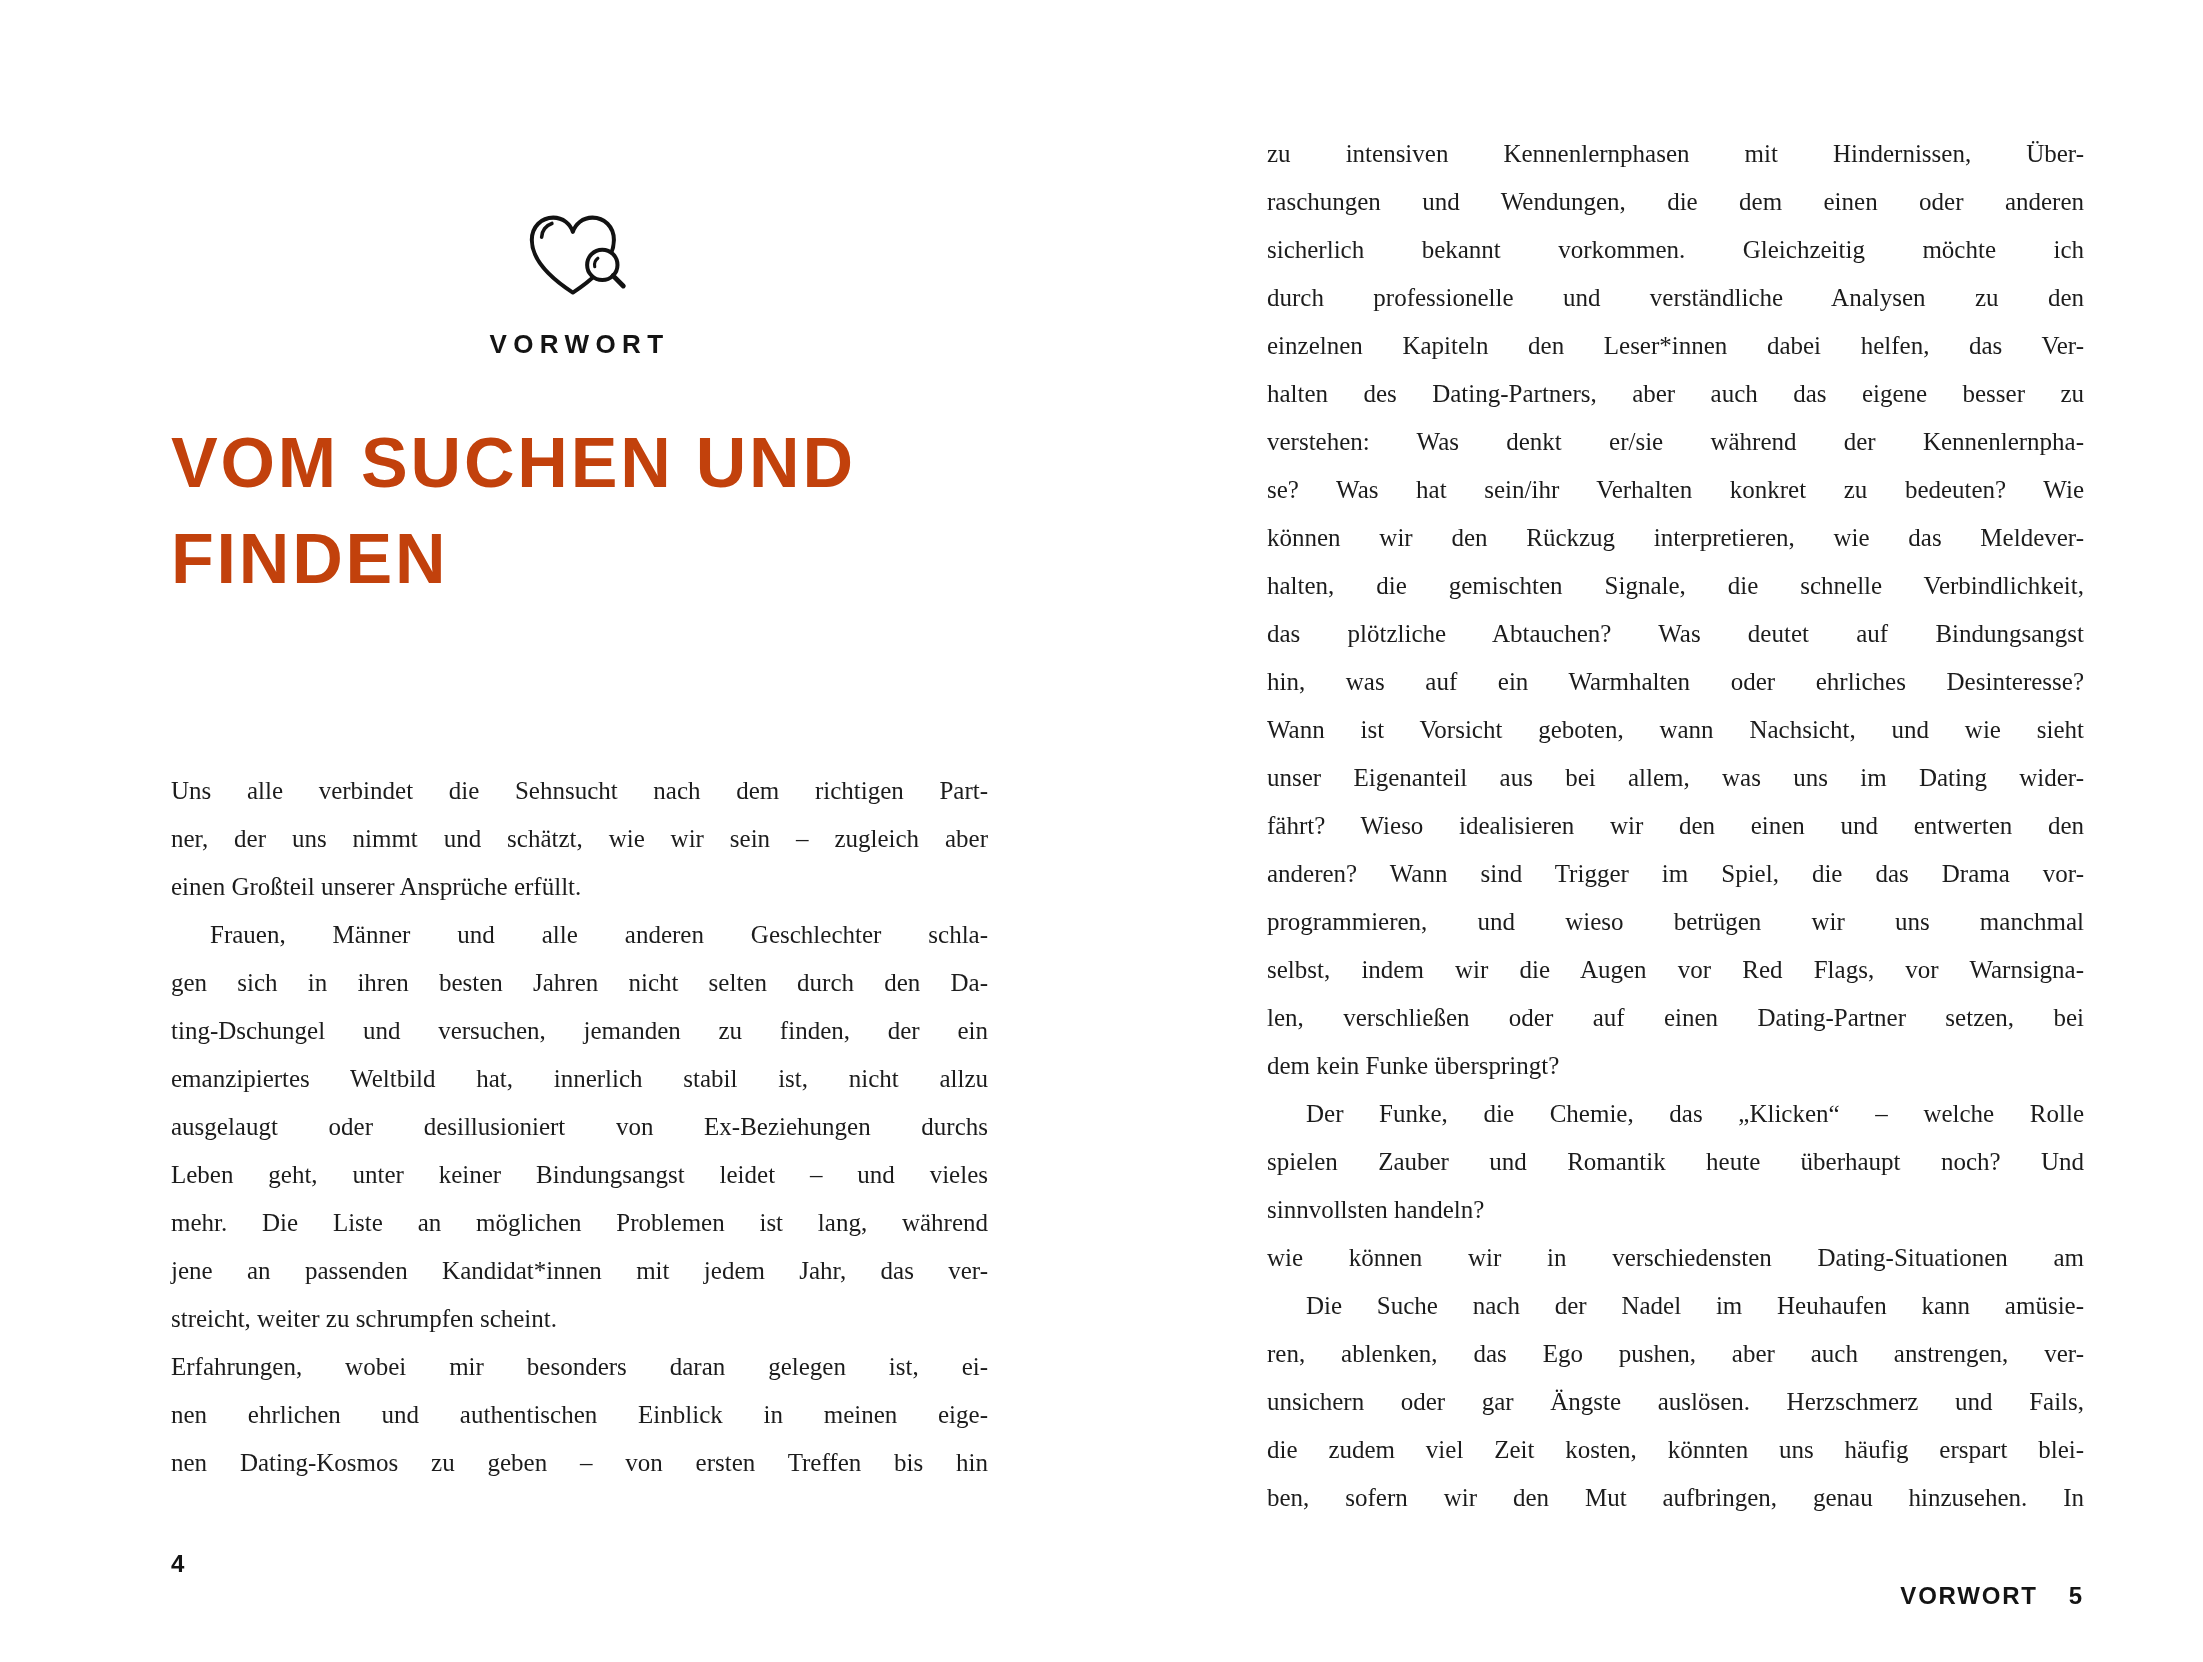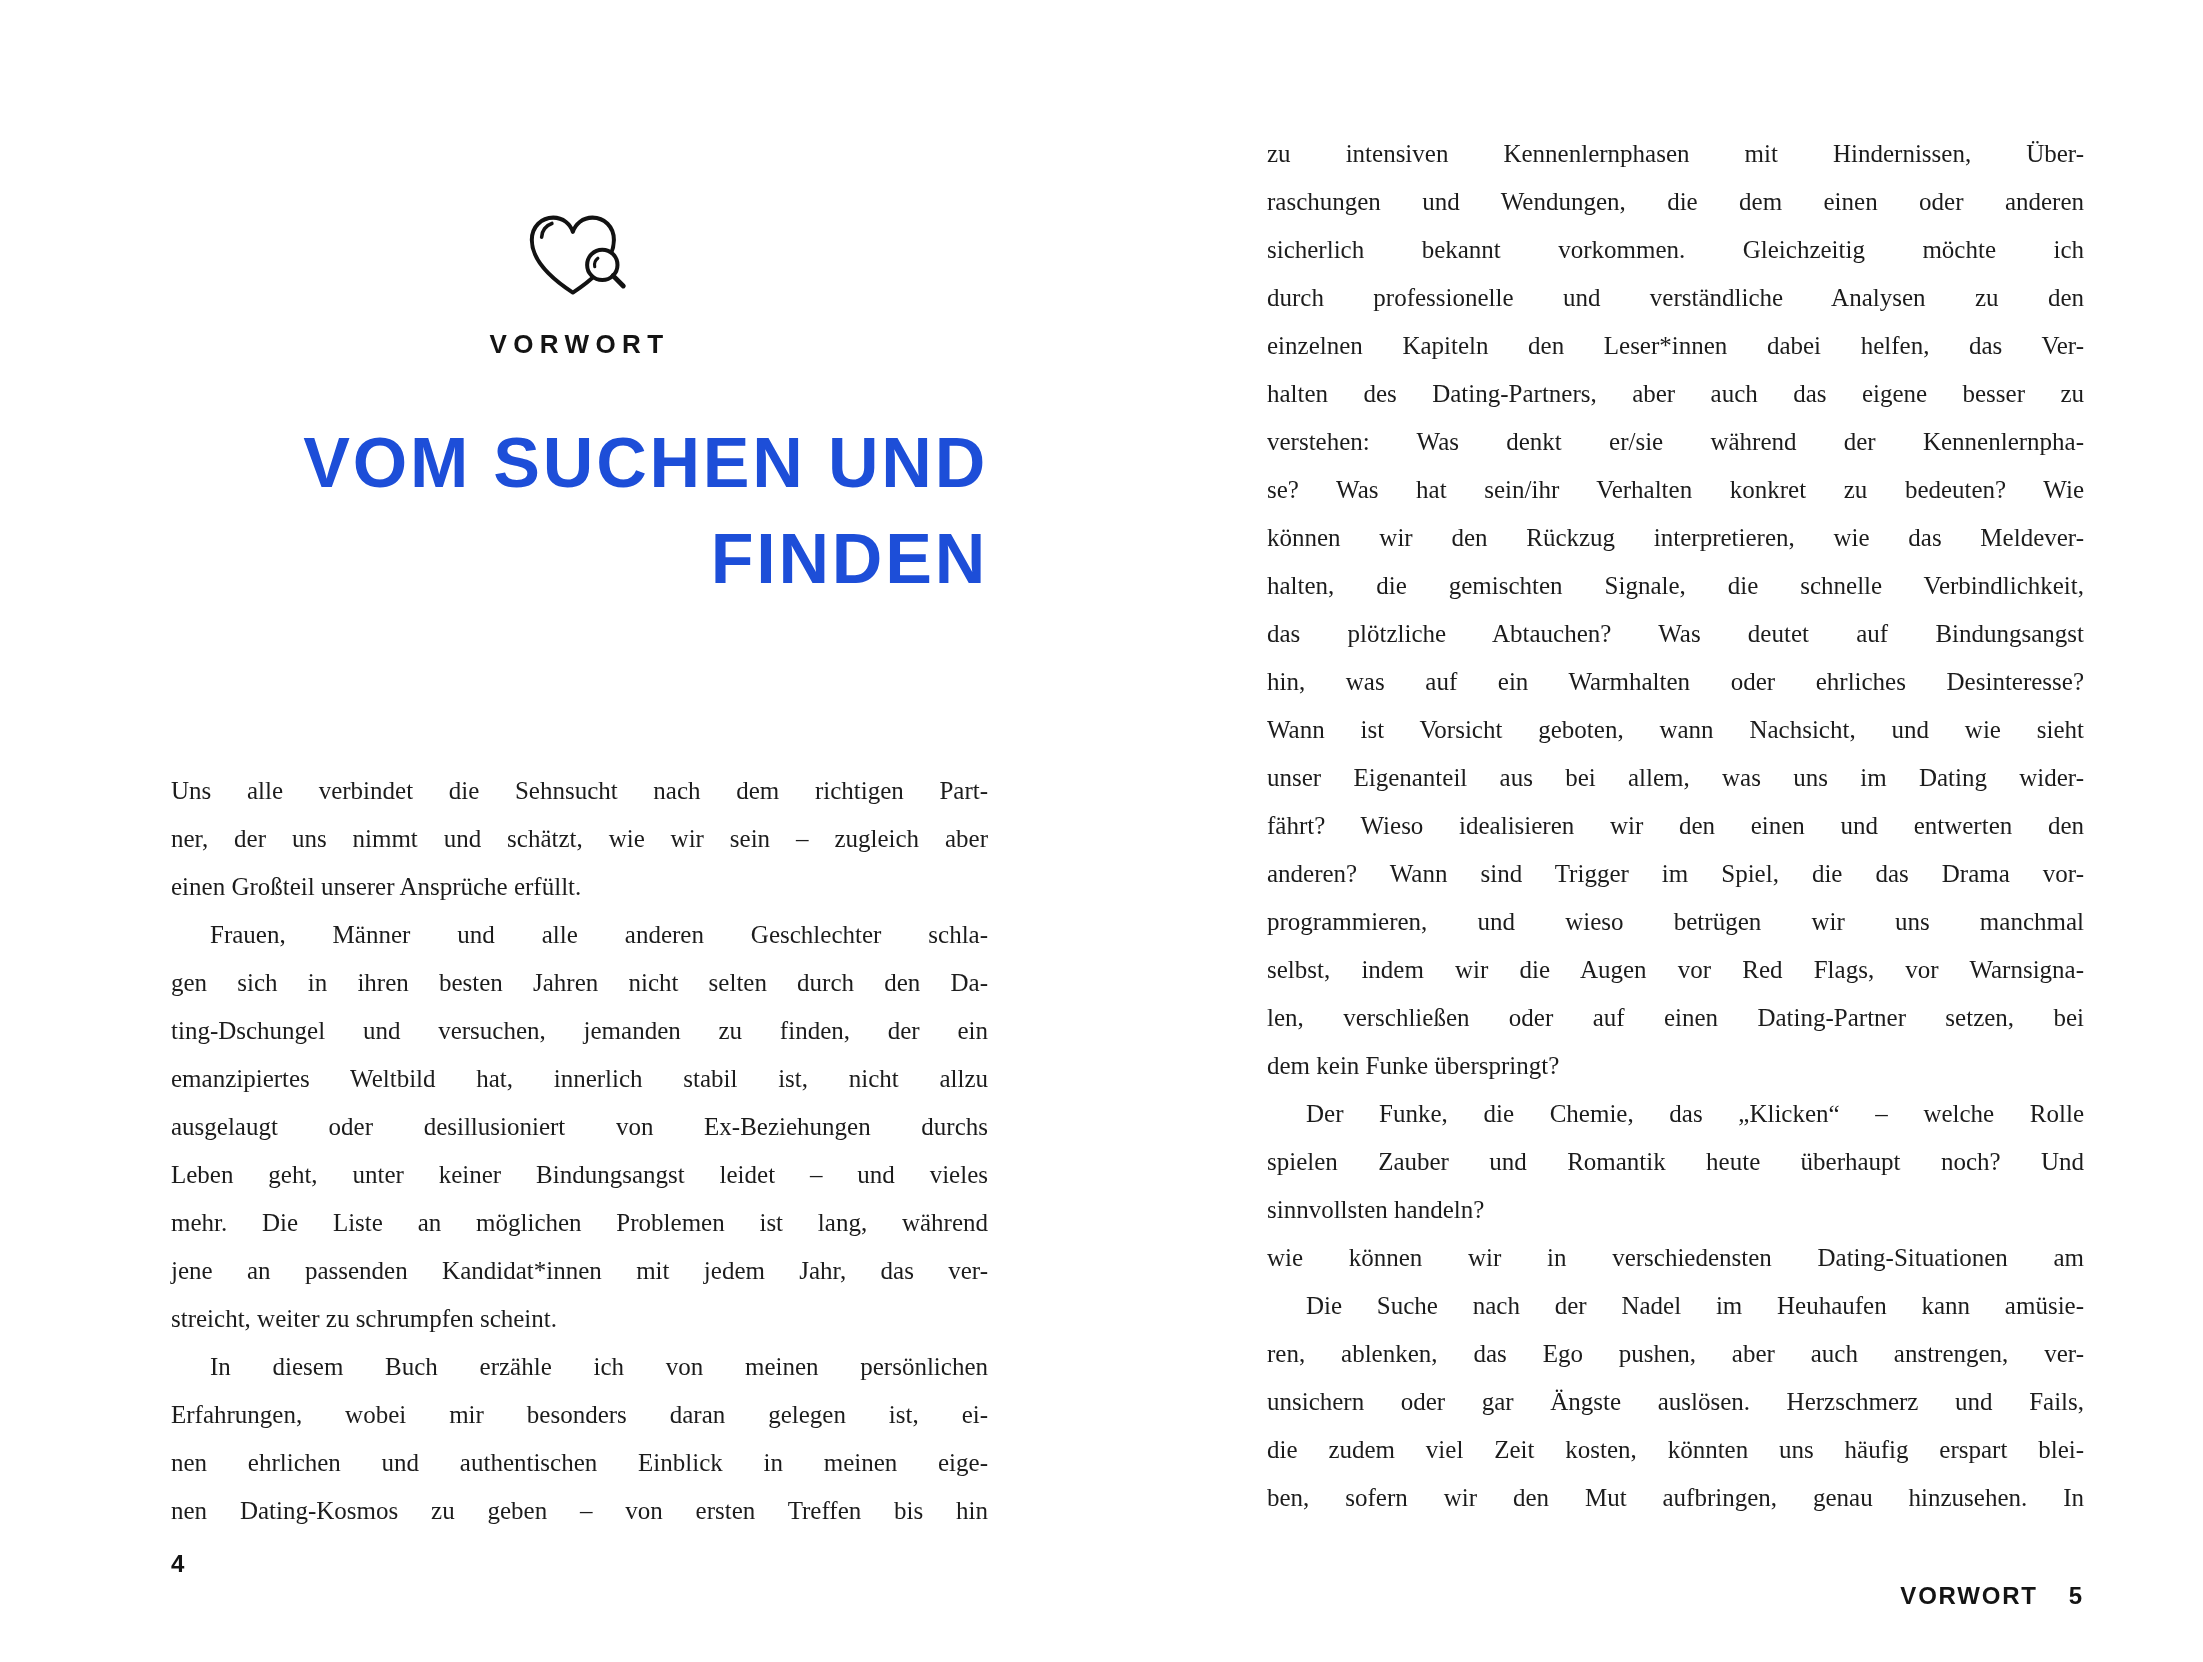--- a/index.html
+++ b/index.html
@@ -42,27 +42,27 @@
     font-weight: bold;
     font-size: 26px;
     letter-spacing: 6.4px;
     color: #141414;
   }
   .title {
     position: absolute;
     top: 415px;
     left: 0;
     width: 100%;
-    text-align: right;
+    text-align: left;
     font-family: "Liberation Sans", sans-serif;
     font-weight: bold;
     font-size: 70px;
     line-height: 96px;
     letter-spacing: 2.8px;
-    color: #1d4ed8;
+    color: #c2410c;
   }
 
   
   .body {
     position: absolute;
     left: 0;
     width: 817px;
     font-size: 25px;
     line-height: 48px;
     color: #1c1c1c;
@@ -132,21 +132,20 @@
           <div class="line">gen sich in ihren besten Jahren nicht selten durch den Da-</div>
           <div class="line">ting-Dschungel und versuchen, jemanden zu finden, der ein</div>
           <div class="line">emanzipiertes Weltbild hat, innerlich stabil ist, nicht allzu</div>
           <div class="line">ausgelaugt oder desillusioniert von Ex-Beziehungen durchs</div>
           <div class="line">Leben geht, unter keiner Bindungsangst leidet – und vieles</div>
           <div class="line">mehr. Die Liste an möglichen Problemen ist lang, während</div>
           <div class="line">jene an passenden Kandidat*innen mit jedem Jahr, das ver-</div>
           <div class="line last">streicht, weiter zu schrumpfen scheint.</div>
         </div>
         <div class="para">
-          <div class="line indent">In diesem Buch erzähle ich von meinen persönlichen</div>
           <div class="line">Erfahrungen, wobei mir besonders daran gelegen ist, ei-</div>
           <div class="line">nen ehrlichen und authentischen Einblick in meinen eige-</div>
           <div class="line">nen Dating-Kosmos zu geben – von ersten Treffen bis hin</div>
         </div>
       </div>
 
     <div class="footer" id="left-footer">
       <span>4</span>
     </div>
   </div>

